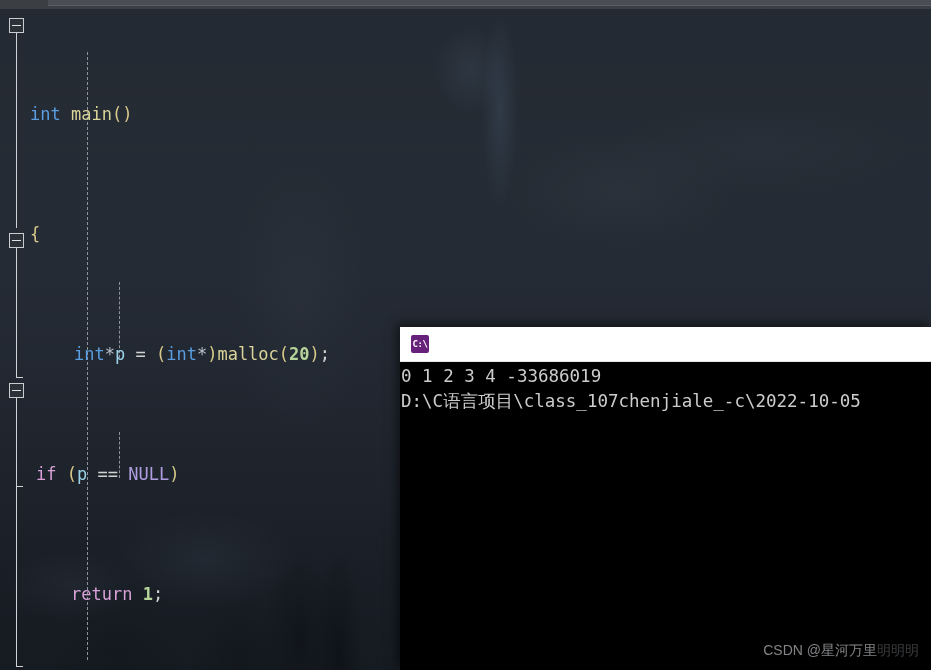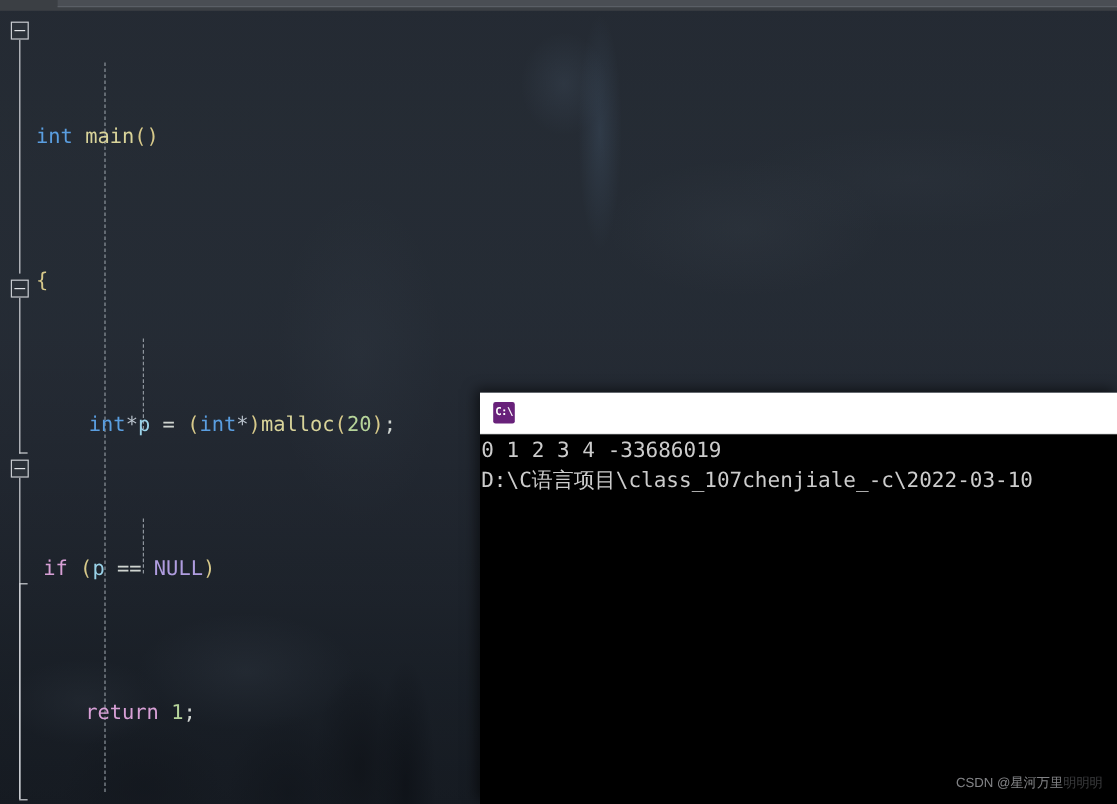--- a/index.html
+++ b/index.html
@@ -134,21 +134,21 @@
     height: 30px;
     padding-left: 30px;
     white-space: pre;
   }
 
   .t-kw        { color: #5a9ee0; }   
   .t-ctrl      { color: #d8a0d6; }   
   .t-fn        { color: #d9d49a; }   
   .t-var       { color: #9ad2e8; }   
   .t-macro     { color: #b09de0; }   
-  .t-num       { color: #b6d49a; }   
+  .t-num       { color: #b6d49a; font-weight: bold; }   
   .t-punct     { color: #cfd4d0; }   
   .t-paren1    { color: #d7c98a; }
   .t-brace     { color: #d7c98a; }
   .t-op        { color: #b9c2cc; }
 
   
   .console-window {
     position: absolute;
     left: 400px; top: 327px;
     width: 531px; height: 343px;
@@ -206,21 +206,21 @@
     white-space: pre;
     letter-spacing: 0px;
   }
 
   
   .watermark {
     position: absolute;
     right: 12px; bottom: 10px;
     z-index: 30;
     font-family: "Liberation Sans", "DejaVu Sans", sans-serif;
-    font-size: 11px;
+    font-size: 14px;
     color: rgba(210,212,216,.62);
     white-space: nowrap;
     pointer-events: none;
   }
   .watermark .faded { color: rgba(190,192,198,.30); }
 </style>
 </head>
 <body>
 
 <div id="app">
@@ -302,20 +302,20 @@
   <div class="console-window">
 
     <div class="console-titlebar">
       <span class="console-icon">
         <span class="console-icon-text">C:\</span>
       </span>
     </div>
 
     <div class="console-body">
       <div class="console-line">0 1 2 3 4 -33686019</div>
-      <div class="console-line">D:\C语言项目\class_107chenjiale_-c\2022-03-10</div>
+      <div class="console-line">D:\C语言项目\class_107chenjiale_-c\2022-10-05</div>
     </div>
 
   </div>
 
   <div class="watermark"><span>CSDN @星河万里</span><span class="faded">明明明</span></div>
 
 </div>
 
 </body></html>

